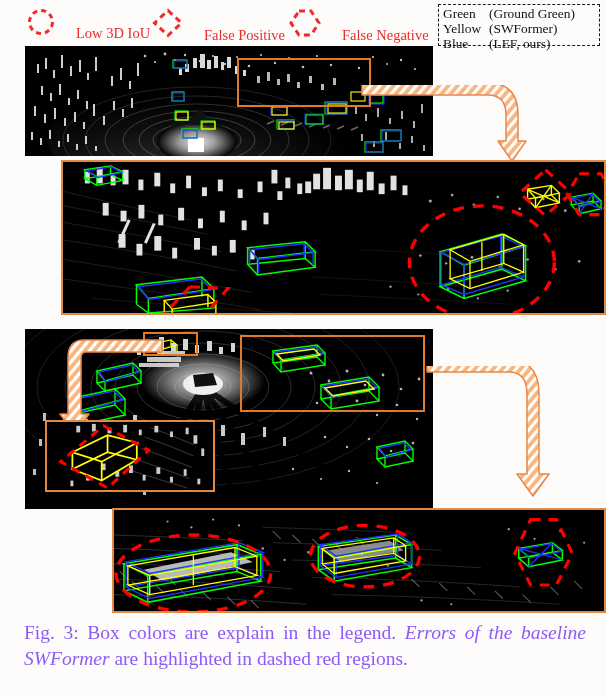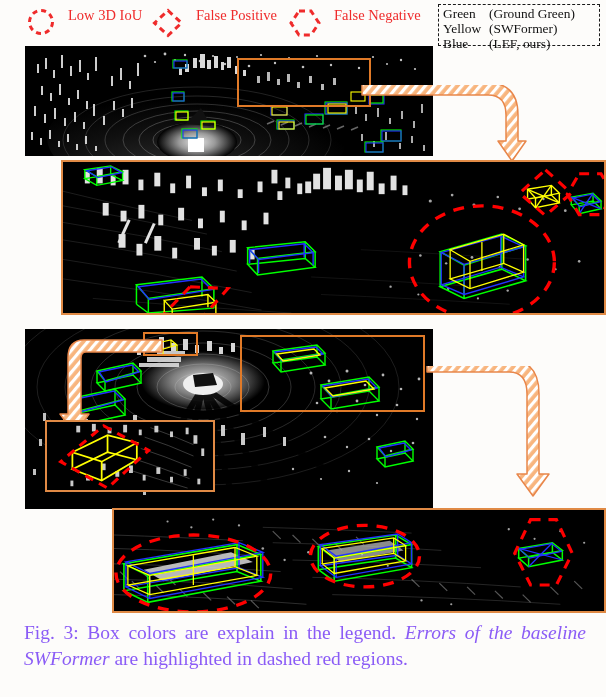--- a/index.html
+++ b/index.html
@@ -7,21 +7,21 @@
     width:606px;height:697px;
     background:#fdfcfa;
     font-family:"Liberation Serif", serif;
     position:relative;
     overflow:hidden;
   }
   .fig{position:absolute;left:0;top:0;width:606px;height:697px;}
 
   
   .legend-row{position:absolute;left:0;top:0;width:606px;height:44px;}
-  .leg-item{position:absolute;display:flex;align-items:flex-start;gap:12px;}
+  .leg-item{position:absolute;display:flex;align-items:flex-end;gap:20px;}
   .leg-label{
     color:#ef2b2b;font-size:14.5px;font-family:"Liberation Serif",serif;
     white-space:nowrap;line-height:1;
   }
   .shape{flex:0 0 auto;}
 
   
   .color-legend{
     position:absolute;left:438px;top:4px;width:162px;height:42px;
     border:1.6px dashed #1a1a1a;

